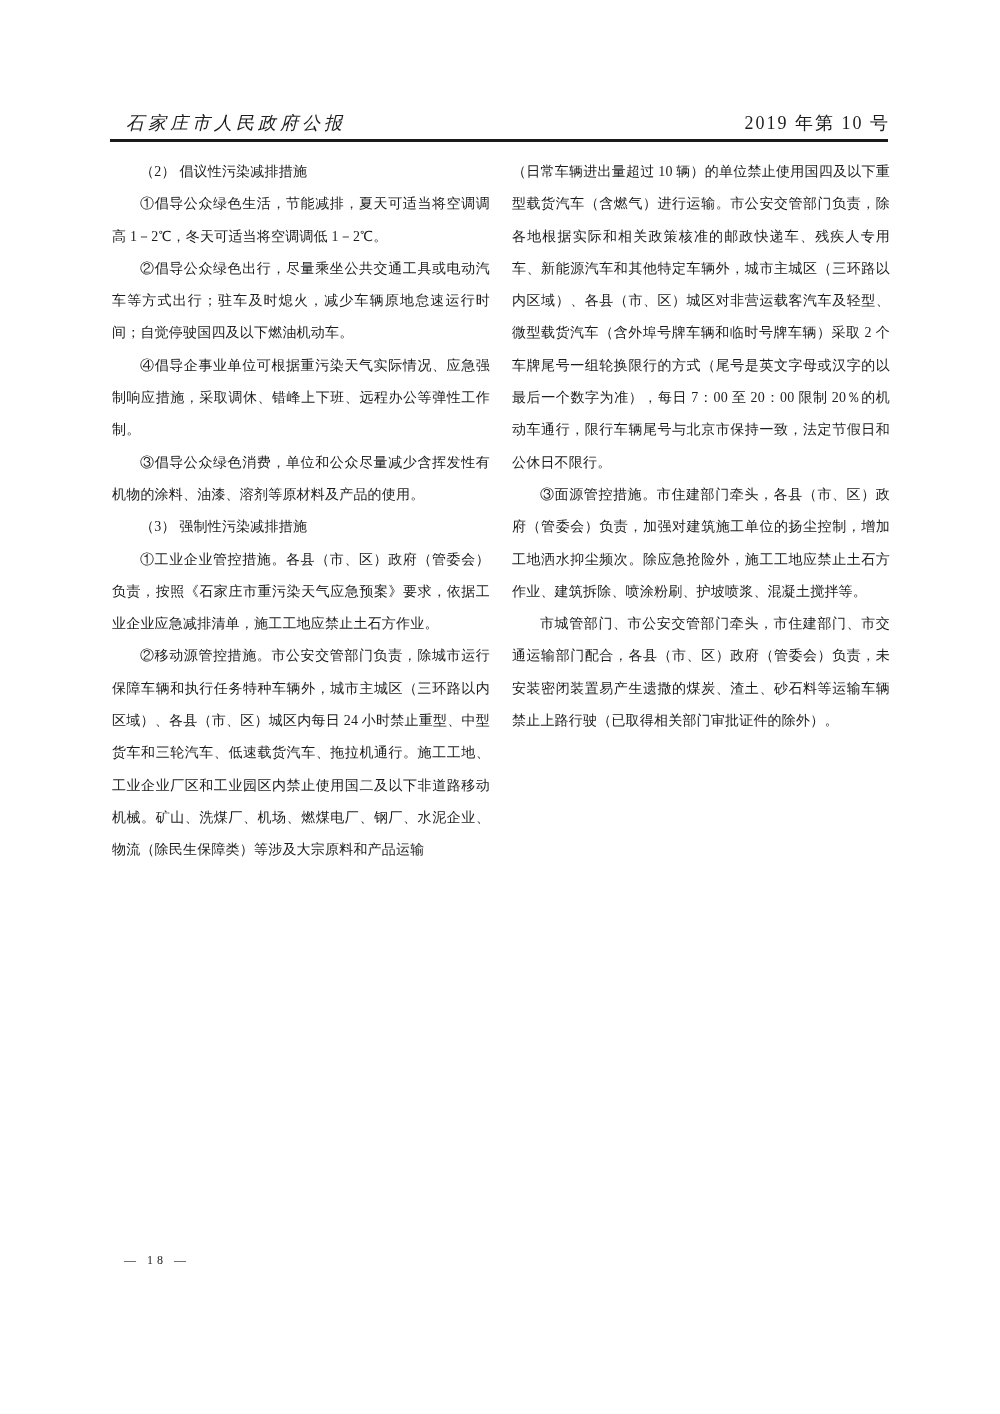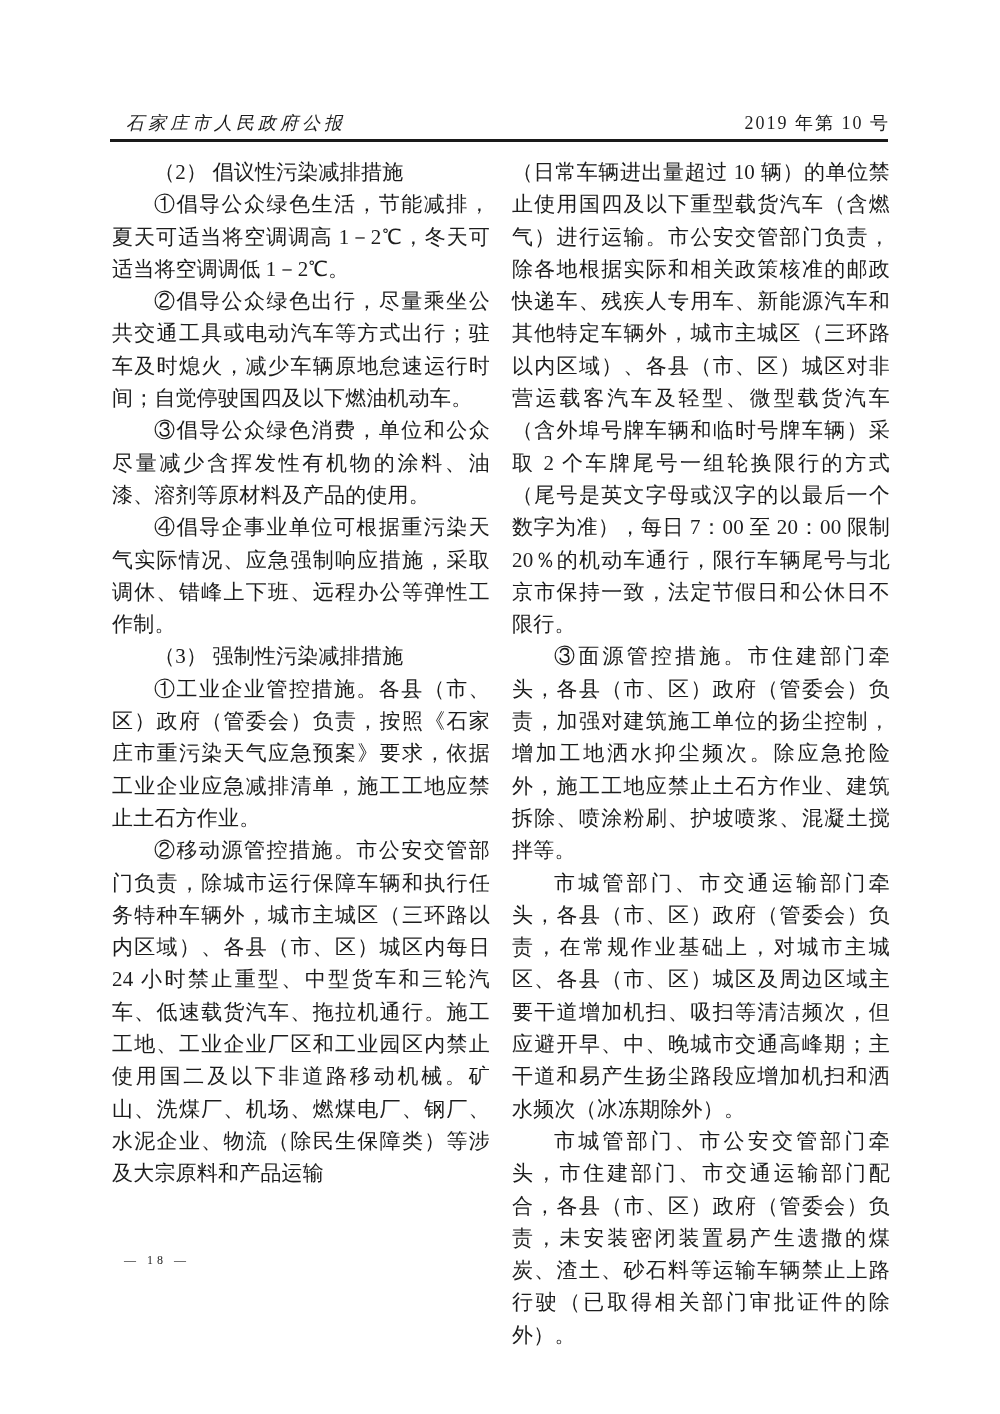--- a/index.html
+++ b/index.html
@@ -52,21 +52,21 @@
     top: 139px;
     width: 778px;
     height: 2.5px;
     background: #1a1a1a;
   }
   
   .col {
     position: absolute;
     top: 156px;
     width: 378px;
-    font-size: 21px;
+    font-size: 14px;
     line-height: 32.3px;
     text-align: justify;
     text-justify: inter-character;
     letter-spacing: 0.2px;
   }
   .col-left  { left: 112px; }
   .col-right { left: 512px; }
   p.para {
     margin: 0;
     padding: 0;
@@ -93,29 +93,28 @@
     <span class="header-title">石家庄市人民政府公报</span>
     <span class="header-issue">2019 年第 10 号</span>
   </div>
 
   <div class="header-rule"></div>
 
   <div class="col col-left">
       <p class="para indent">（2） 倡议性污染减排措施</p>
       <p class="para indent">①倡导公众绿色生活，节能减排，夏天可适当将空调调高 1－2℃，冬天可适当将空调调低 1－2℃。</p>
       <p class="para indent">②倡导公众绿色出行，尽量乘坐公共交通工具或电动汽车等方式出行；驻车及时熄火，减少车辆原地怠速运行时间；自觉停驶国四及以下燃油机动车。</p>
+      <p class="para indent">④倡导企事业单位可根据重污染天气实际情况、应急强制响应措施，采取调休、错峰上下班、远程办公等弹性工作制。</p>
       <p class="para indent">③倡导公众绿色消费，单位和公众尽量减少含挥发性有机物的涂料、油漆、溶剂等原材料及产品的使用。</p>
-      <p class="para indent">④倡导企事业单位可根据重污染天气实际情况、应急强制响应措施，采取调休、错峰上下班、远程办公等弹性工作制。</p>
       <p class="para indent">（3） 强制性污染减排措施</p>
       <p class="para indent">①工业企业管控措施。各县（市、区）政府（管委会）负责，按照《石家庄市重污染天气应急预案》要求，依据工业企业应急减排清单，施工工地应禁止土石方作业。</p>
       <p class="para indent">②移动源管控措施。市公安交管部门负责，除城市运行保障车辆和执行任务特种车辆外，城市主城区（三环路以内区域）、各县（市、区）城区内每日 24 小时禁止重型、中型货车和三轮汽车、低速载货汽车、拖拉机通行。施工工地、工业企业厂区和工业园区内禁止使用国二及以下非道路移动机械。矿山、洗煤厂、机场、燃煤电厂、钢厂、水泥企业、物流（除民生保障类）等涉及大宗原料和产品运输</p>
     </div>
 
   <div class="col col-right">
       <p class="para">（日常车辆进出量超过 10 辆）的单位禁止使用国四及以下重型载货汽车（含燃气）进行运输。市公安交管部门负责，除各地根据实际和相关政策核准的邮政快递车、残疾人专用车、新能源汽车和其他特定车辆外，城市主城区（三环路以内区域）、各县（市、区）城区对非营运载客汽车及轻型、微型载货汽车（含外埠号牌车辆和临时号牌车辆）采取 2 个车牌尾号一组轮换限行的方式（尾号是英文字母或汉字的以最后一个数字为准），每日 7：00 至 20：00 限制 20％的机动车通行，限行车辆尾号与北京市保持一致，法定节假日和公休日不限行。</p>
       <p class="para indent">③面源管控措施。市住建部门牵头，各县（市、区）政府（管委会）负责，加强对建筑施工单位的扬尘控制，增加工地洒水抑尘频次。除应急抢险外，施工工地应禁止土石方作业、建筑拆除、喷涂粉刷、护坡喷浆、混凝土搅拌等。</p>
-      <p class="para indent">市城管部门、市交通运输部门牵头，各县（市、区）政府（管委会）负责，在常规作业基础上，对城市主城区、各县（市、区）城区及周边区域主要干道增加机扫、吸扫等清洁频次，但应避开早、中、晚城市交通高峰期；主干道和易产生扬尘路段应增加机扫和洒水频次（冰冻期除外）。</p>
       <p class="para indent">市城管部门、市公安交管部门牵头，市住建部门、市交通运输部门配合，各县（市、区）政府（管委会）负责，未安装密闭装置易产生遗撒的煤炭、渣土、砂石料等运输车辆禁止上路行驶（已取得相关部门审批证件的除外）。</p>
     </div>
 
   <div class="footer">— 18 —</div>
 
 </div>
 
 </body></html>

